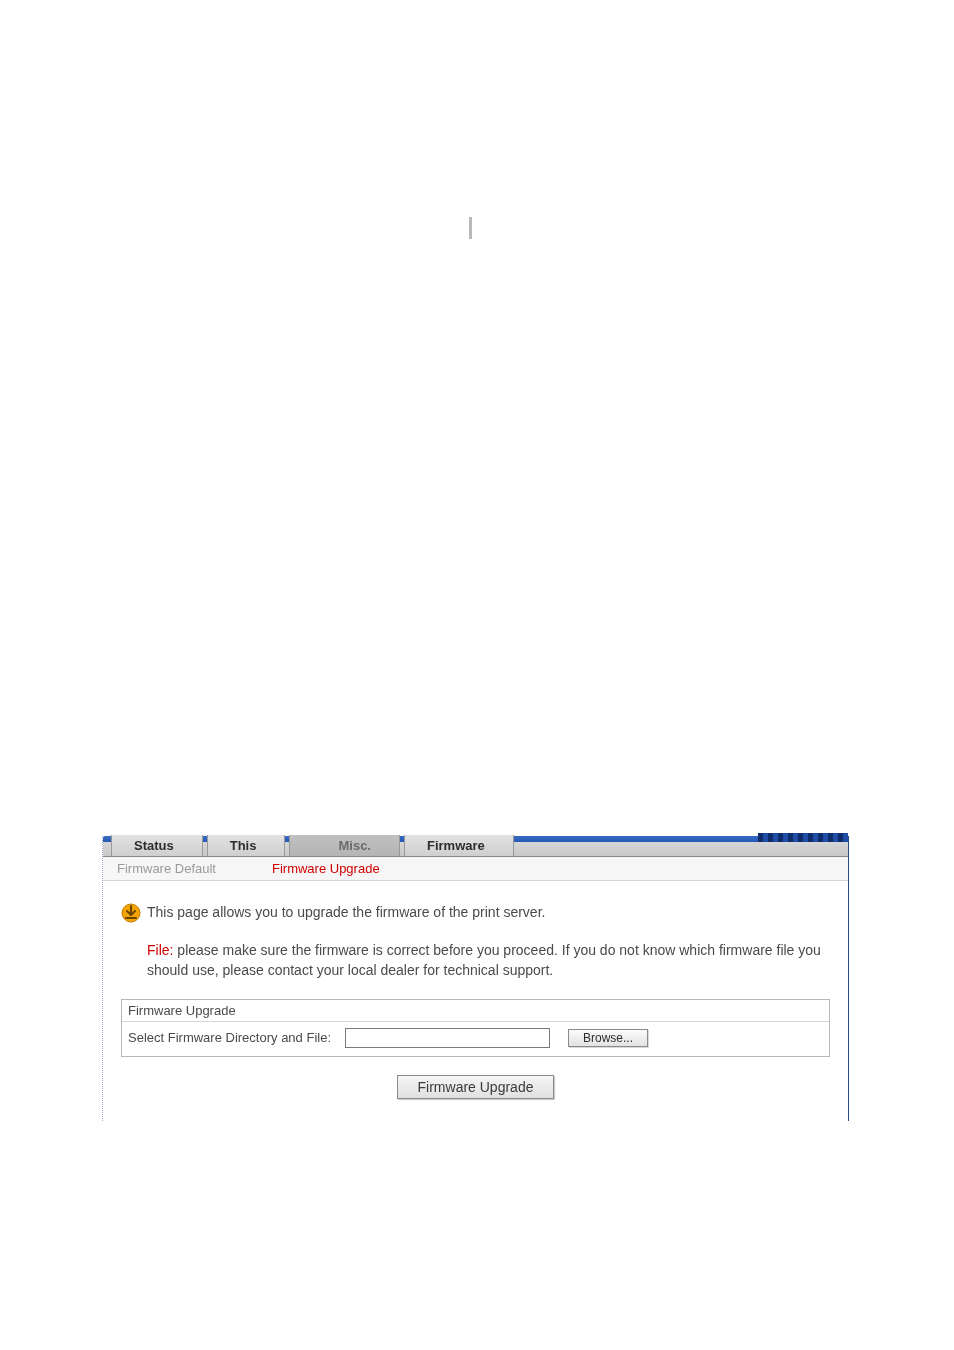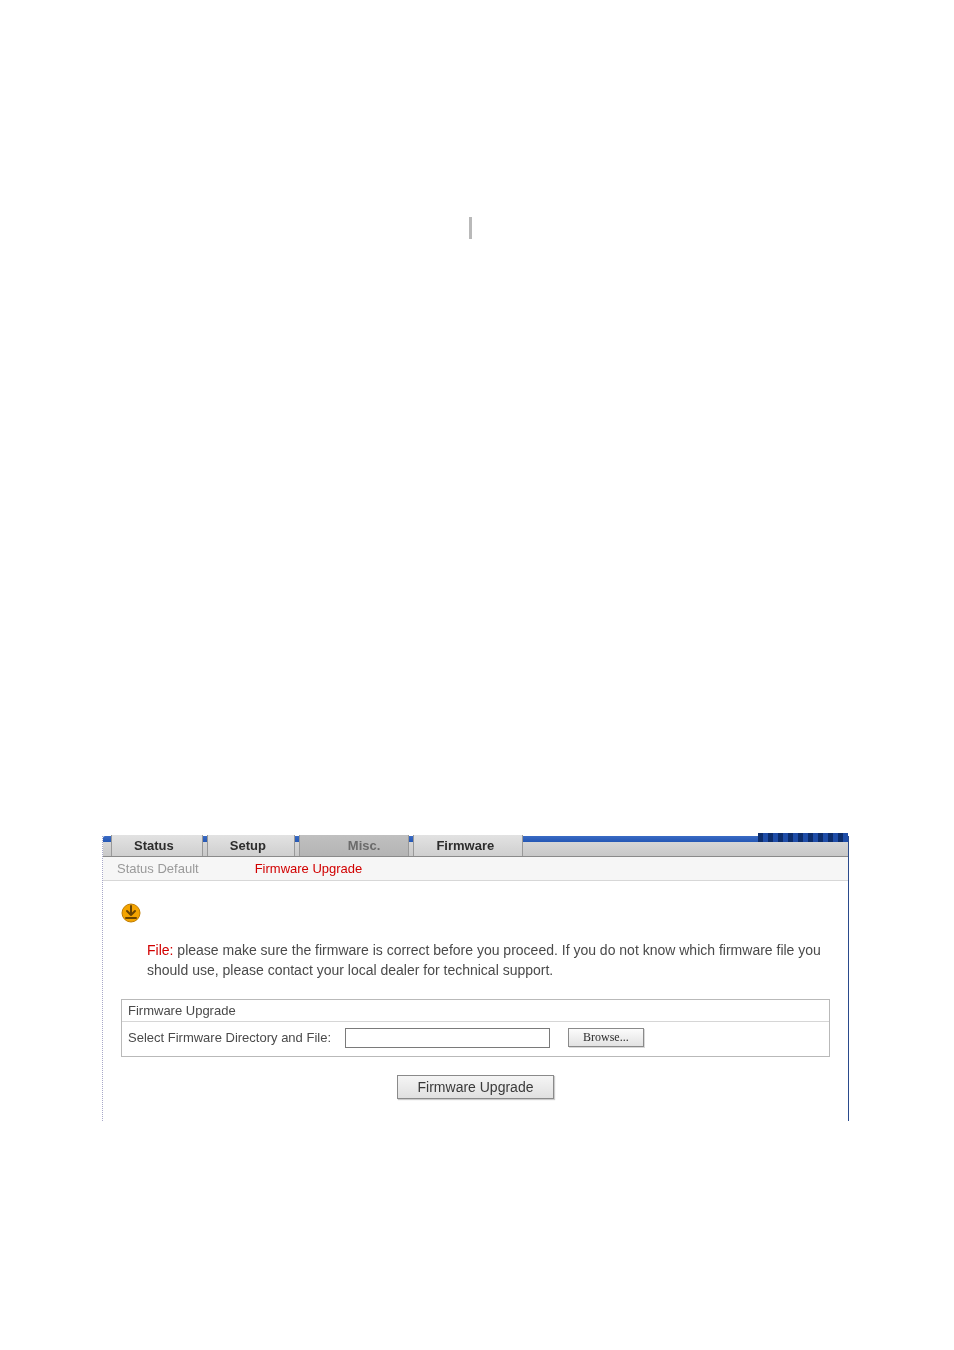--- a/index.html
+++ b/index.html
@@ -145,21 +145,20 @@
     }
     .browse-btn {
       margin-left: 4px;
       padding: 1px 14px;
       font-size: 12px;
       background: linear-gradient(to bottom, #fcfcfc, #e2e2e2);
       border: 1px solid #8a8a8a;
       cursor: pointer;
       color: #2d2d2d;
       box-shadow: 1px 1px 0 rgba(0,0,0,0.15);
-      font-family: Liberation Serif, serif;
     }
     .submit-row {
       text-align: center;
       padding: 18px 0 10px 0;
     }
     .submit-btn {
       padding: 3px 20px;
       font-size: 14px;
       background: linear-gradient(to bottom, #f5f5f5, #e0e0e0);
       border: 1px solid #8a8a8a;
@@ -172,39 +171,40 @@
 <body>
 
 <div class="cursor-bar"></div>
 
 <div class="panel">
 
   <div class="blue-bar"></div>
 
   <div class="tabs-row">
     <div class="tab">Status</div>
-    <div class="tab">Setup</div>
+    <div class="tab">This</div>
     <div class="tab active">Misc.</div>
     <div class="tab">Firmware</div>
   </div>
 
   <div class="subtabs-row">
-    <span class="subtab">Status Default</span>
+    <span class="subtab">Firmware Default</span>
     <span class="subtab active">Firmware Upgrade</span>
   </div>
 
   <div class="content">
 
     <div class="info-row">
       <span class="info-icon">
         <svg width="20" height="20" viewBox="0 0 20 20">
           <circle cx="10" cy="10" r="9" fill="#f4a400" stroke="#c07c00" stroke-width="1"></circle>
           <path d="M10 3 L10 12 M10 12 L6 8 M10 12 L14 8 M5 15 L15 15" stroke="#6b4400" stroke-width="2" fill="none" stroke-linecap="round"></path>
         </svg>
       </span>
+      <span class="info-text">This page allows you to upgrade the firmware of the print server.</span>
     </div>
 
     <div class="note-block">
       <span class="note-label">File:</span><span> please make sure the firmware is correct before you proceed. If you do not know which firmware file you should use, please contact your local dealer for technical support.</span>
     </div>
 
     <div class="fieldset">
       <div class="fieldset-title">Firmware Upgrade</div>
       <div class="fieldset-row">
         <span class="fieldset-label">Select Firmware Directory and File:</span>

